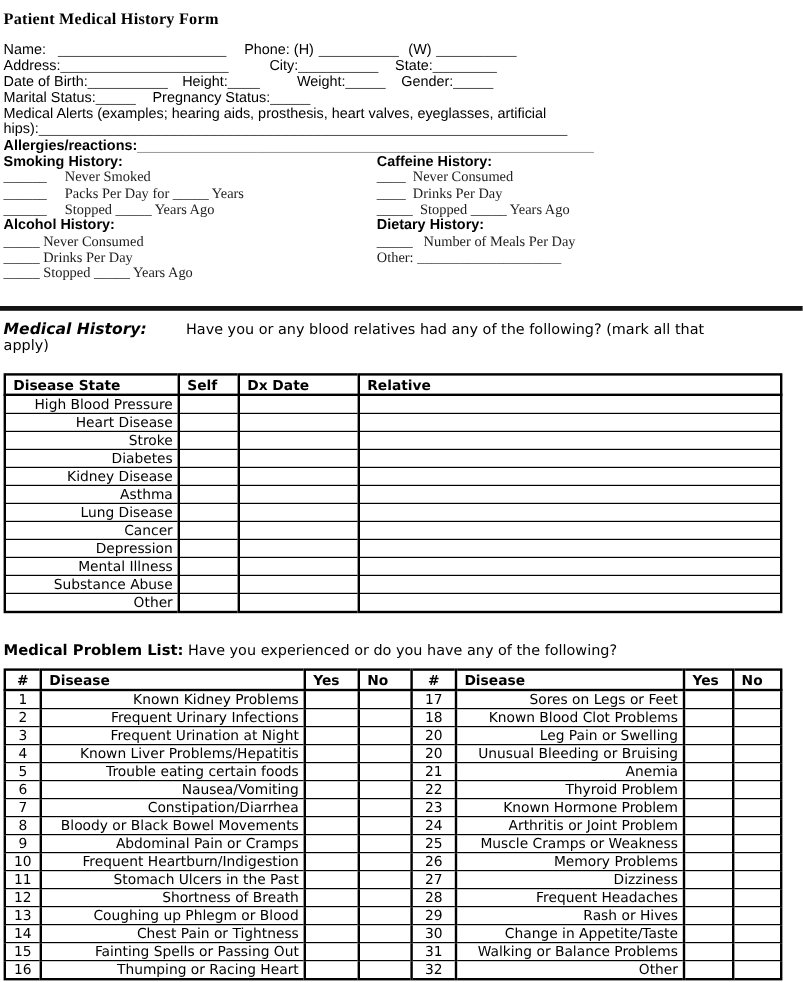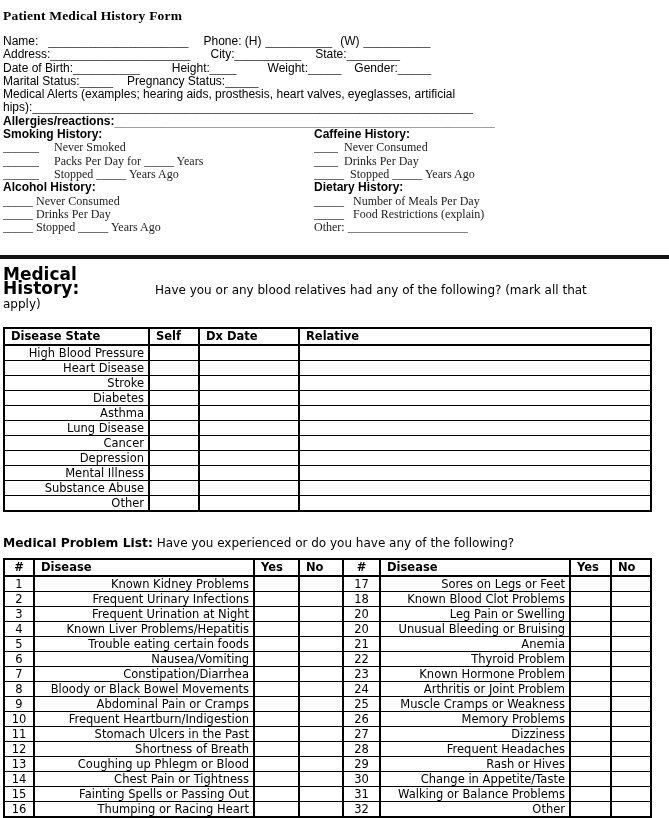--- a/index.html
+++ b/index.html
@@ -27,21 +27,21 @@
   
   .habits { display: flex; font-size: 12px; line-height: 13.3px; white-space: nowrap; }
   .hcol-left { width: 311px; }
   .hcol-right { flex: 1; }
   .hhead { font-weight: bold; }
   .hitem { color: #1c1c1c; font-family: Liberation Serif, serif; }
 
   .rule { height: 4px; background: #141414; width: 669px; margin: 21px 0 0 -3px; }
 
   .mh-head { font-family: "DejaVu Sans", sans-serif; font-size: 12px; line-height: 13.8px; margin-top: 9px; }
-  .mh-head .lbl { display: inline-block; width: 152px; font-weight: bold; font-size: 17px; }
+  .mh-head .lbl { display: inline-block; width: 152px; font-weight: bold; font-size: 13px; font-style: italic; }
 
   .mpl-head { font-family: "DejaVu Sans", sans-serif; font-size: 12px; margin-top: 24px; }
   .mpl-head .lbl { font-weight: bold; font-size: 12.3px; margin-top: 20px; }
 
   
   table.grid {
     border-collapse: collapse; table-layout: fixed;
     font-family: "DejaVu Sans", sans-serif;
     border: 2px solid #000;
     width: 647px;
@@ -69,24 +69,24 @@
 
 <div class="page">
 
   <div class="title">Patient Medical History Form</div>
 
   <div class="demo">
     <div class="line">
       <span>Name:</span><span class="blank" style="margin-left:10px">_____________________</span><span style="margin-left:15px">Phone: (H)</span><span class="blank" style="margin-left:4px">__________</span><span style="margin-left:8px">(W)</span><span class="blank" style="margin-left:4px">__________</span>
     </div>
     <div class="line">
-      <span>Address:</span><span class="blank">_____________________</span><span style="margin-left:20px">City:</span><span class="blank">__________</span><span style="margin-left:14px">State:</span><span class="blank">________</span>
-    </div>
-    <div class="line">
-      <span>Date of Birth:</span><span class="blank">__________</span><span style="margin-left:32px">Height:</span><span class="blank">____</span><span style="margin-left:31px">Weight:</span><span class="blank">_____</span><span style="margin-left:13px">Gender:</span><span class="blank">_____</span>
+      <span>Address:</span><span class="blank">_____________________</span><span style="margin-left:34px">City:</span><span class="blank">__________</span><span style="margin-left:14px">State:</span><span class="blank">________</span>
+    </div>
+    <div class="line">
+      <span>Date of Birth:</span><span class="blank">__________</span><span style="margin-left:12px">Height:</span><span class="blank">____</span><span style="margin-left:31px">Weight:</span><span class="blank">_____</span><span style="margin-left:13px">Gender:</span><span class="blank">_____</span>
     </div>
     <div class="line">
       <span>Marital Status:</span><span class="blank">_____</span><span style="margin-left:14px">Pregnancy Status:</span><span class="blank">_____</span>
     </div>
     <div class="line">
       <span>Medical Alerts (examples; hearing aids, prosthesis, heart valves, eyeglasses, artificial</span>
     </div>
     <div class="line">
       <span>hips):</span><span class="blank">__________________________________________________________________</span>
     </div>
@@ -106,21 +106,20 @@
       <div class="hitem">_____ Drinks Per Day</div>
       <div class="hitem">_____ Stopped _____ Years Ago</div>
     </div>
     <div class="hcol-right">
       <div class="hhead">Caffeine History:</div>
       <div class="hitem">____&nbsp;&nbsp;Never Consumed</div>
       <div class="hitem">____&nbsp;&nbsp;Drinks Per Day</div>
       <div class="hitem">_____&nbsp;&nbsp;Stopped _____ Years Ago</div>
       <div class="hhead">Dietary History:</div>
       <div class="hitem">_____&nbsp;&nbsp;&nbsp;Number of Meals Per Day</div>
-      <div class="hitem">_____&nbsp;&nbsp;&nbsp;Food Restrictions (explain)</div>
       <div class="hitem">
         <span>Other:</span>
         <span class="blank">____________________</span>
       </div>
     </div>
   </div>
 
   <div class="rule"></div>
 
   <div class="mh-head">
@@ -157,20 +156,26 @@
           <td></td>
         </tr>
       <tr>
           <td class="rlabel">Stroke</td>
           <td></td>
           <td></td>
           <td></td>
         </tr>
       <tr>
           <td class="rlabel">Diabetes</td>
+          <td></td>
+          <td></td>
+          <td></td>
+        </tr>
+      <tr>
+          <td class="rlabel">Kidney Disease</td>
           <td></td>
           <td></td>
           <td></td>
         </tr>
       <tr>
           <td class="rlabel">Asthma</td>
           <td></td>
           <td></td>
           <td></td>
         </tr>

